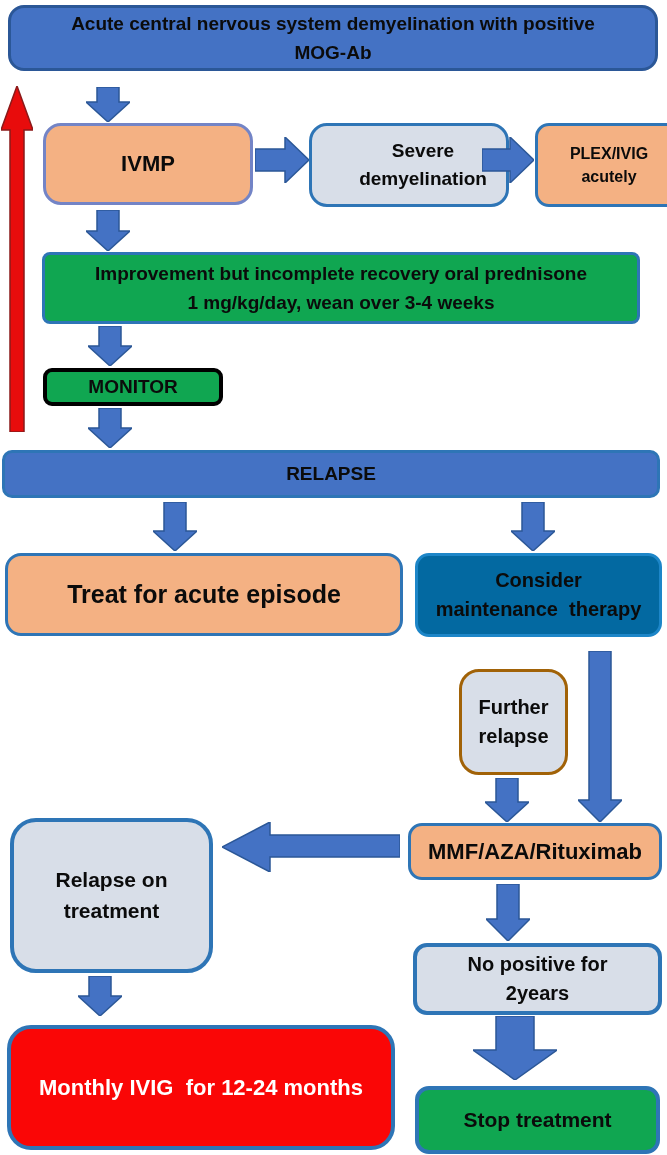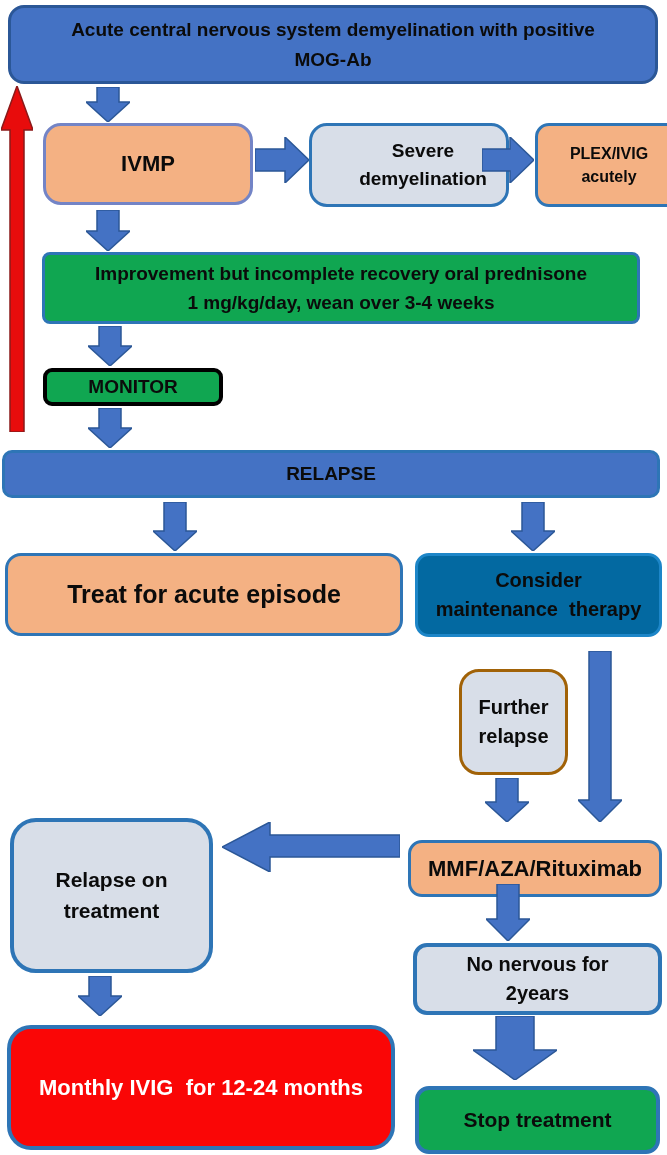--- a/index.html
+++ b/index.html
@@ -8,31 +8,31 @@
     font-family:"Liberation Sans",sans-serif;overflow:hidden;
   }
   .node{
     position:absolute;box-sizing:border-box;
     display:flex;align-items:center;justify-content:center;
     text-align:center;font-weight:bold;color:#0b0b0b;
     white-space:pre-wrap;line-height:1.45;
   }
   .arrow{position:absolute;display:block;}
   
-  #top-box{left:8px;top:5px;width:650px;height:79px;background:#4472C4;border:3px solid #2B5797;border-radius:16px;font-size:19px;line-height:1.55;}
+  #top-box{left:8px;top:5px;width:650px;height:66px;background:#4472C4;border:3px solid #2B5797;border-radius:16px;font-size:19px;line-height:1.55;}
   #ivmp{left:43px;top:123px;width:210px;height:82px;background:#F4B183;border:3px solid#7384C6;border-radius:18px;font-size:22px;}
   #severe{left:309px;top:123px;width:200px;height:84px;background:#D8DEE8;border:3px solid #2E75B6;border-radius:18px;font-size:19px;padding-left:28px;}
   #plex{left:535px;top:123px;width:148px;height:84px;background:#F4B183;border:3px solid #2E75B6;border-radius:14px;font-size:16px;}
   #prednisone{left:42px;top:252px;width:598px;height:72px;background:#10A651;border:3px solid #2E75B6;border-radius:8px;font-size:19px;line-height:1.55;}
   #monitor{left:43px;top:368px;width:180px;height:38px;background:#10A651;border:4px solid #000;border-radius:9px;font-size:19px;}
   #relapse-box{left:2px;top:450px;width:658px;height:48px;background:#4472C4;border:3px solid #2E75B6;border-radius:10px;font-size:19px;}
   #treat{left:5px;top:553px;width:398px;height:83px;background:#F4B183;border:3px solid #2E75B6;border-radius:16px;font-size:25px;}
   #maintenance{left:415px;top:553px;width:247px;height:84px;background:#0369a1;border:3px solid #1D86C8;border-radius:14px;font-size:20px;}
   #further{left:459px;top:669px;width:109px;height:106px;background:#D8DEE8;border:3px solid #a16207;border-radius:20px;font-size:20px;}
-  #mmf{left:408px;top:823px;width:254px;height:57px;background:#F4B183;border:3px solid #2E75B6;border-radius:14px;font-size:22px;margin-top:17px;}
+  #mmf{left:408px;top:823px;width:254px;height:57px;background:#F4B183;border:3px solid #2E75B6;border-radius:14px;font-size:22px;}
   #relapse-tx{left:10px;top:818px;width:203px;height:155px;background:#D8DEE8;border:4px solid #2E75B6;border-radius:26px;font-size:21px;}
   #no-relapse{left:413px;top:943px;width:249px;height:72px;background:#D8DEE8;border:4px solid #2E75B6;border-radius:14px;font-size:20px;}
   #monthly-ivig{left:7px;top:1025px;width:388px;height:125px;background:#FA0606;border:4px solid #2E75B6;border-radius:24px;font-size:22px;color:#ffffff;text-align:right;}
   #stop{left:415px;top:1086px;width:245px;height:68px;background:#10A651;border:4px solid #2E75B6;border-radius:14px;font-size:21px;}
 </style>
 </head>
 <body>
 
 <div id="canvas">
 
@@ -48,21 +48,21 @@
   <div class="node" id="monitor">MONITOR</div>
   <div class="node" id="relapse-box">RELAPSE</div>
   <div class="node" id="treat">Treat for acute episode</div>
   <div class="node" id="maintenance">Consider
 maintenance  therapy</div>
   <div class="node" id="further">Further
 relapse</div>
   <div class="node" id="mmf">MMF/AZA/Rituximab</div>
   <div class="node" id="relapse-tx">Relapse on
 treatment</div>
-  <div class="node" id="no-relapse">No nervous for
+  <div class="node" id="no-relapse">No positive for
 2years</div>
   <div class="node" id="monthly-ivig">Monthly IVIG  for 12-24 months</div>
   <div class="node" id="stop">Stop treatment</div>
 
   <svg class="arrow" style="left:1px;top:86px;" width="32" height="346" viewBox="0 0 32 346">
     <polygon points="16,0 32,44 23,44 23,346 9,346 9,44 0,44" fill="#E80C0C" stroke="#8B1A1A" stroke-width="1.5"></polygon>
   </svg>
 
   <svg class="arrow" style="left:86px;top:87px;" width="44" height="35" viewBox="0 0 44 35">
     <polygon points="11,0 33,0 33,15 44,15 22,35 0,15 11,15" fill="#4472C4" stroke="#2B5797" stroke-width="1.5"></polygon>

